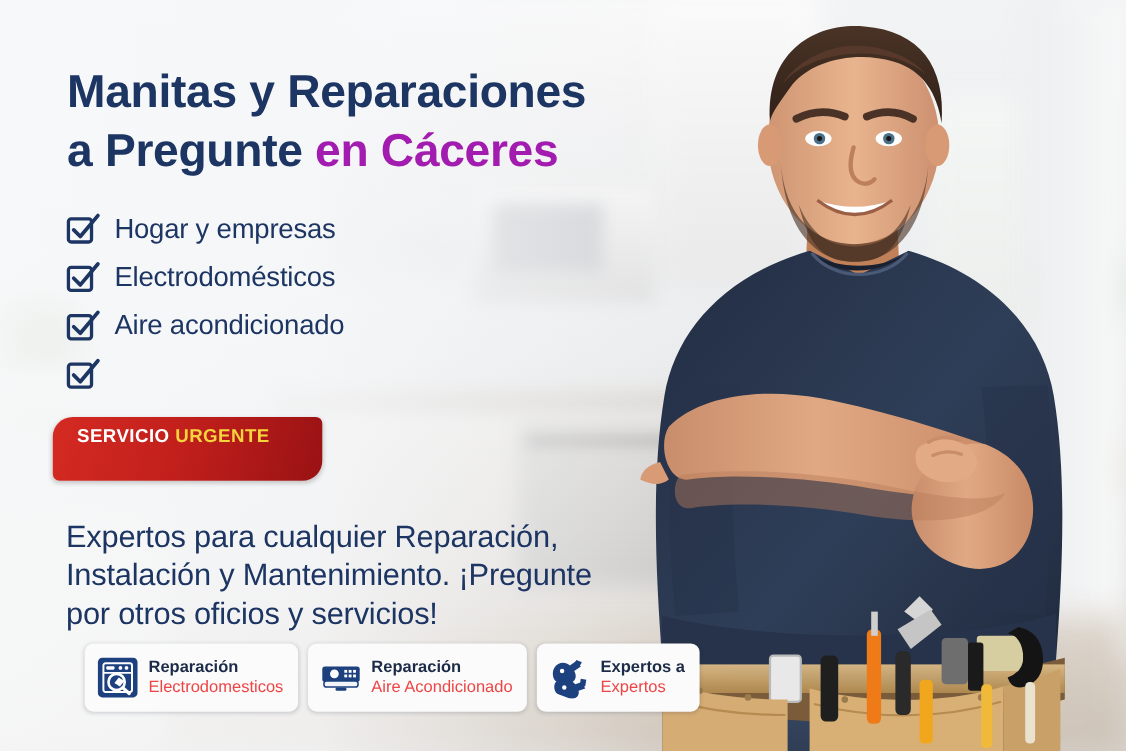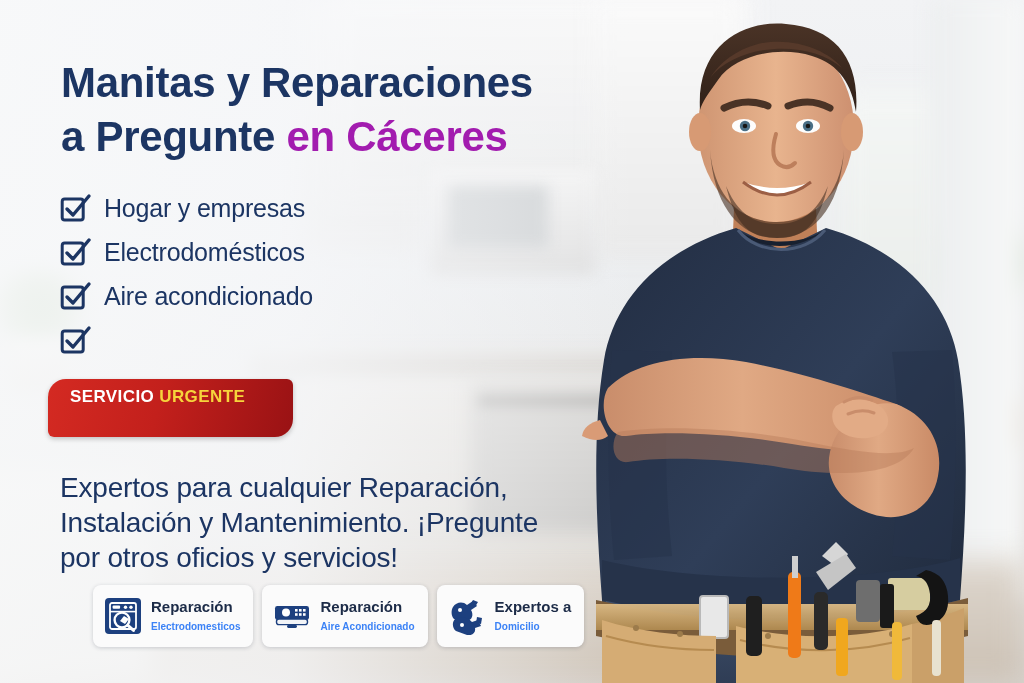--- a/index.html
+++ b/index.html
@@ -136,31 +136,31 @@
     font-size:16px; font-weight:600; color:#ffffff; letter-spacing:.1px;
     line-height:21px; margin-top:1px;
   }
 
   .paragraph {
     position:absolute; left:60px; top:470px; width:520px;
     font-size:28px; line-height:35px; color:#1c3563; font-weight:400;
     letter-spacing:-0.2px;
   }
 
-  .badges { position:absolute; left:93px; top:585px; display:flex; gap:9px; }
+  .badges { position:absolute; left:77px; top:585px; display:flex; gap:9px; }
   .badge {
     height:62px; background:#fbfbfb; border-radius:8px;
     box-shadow:0 1px 4px rgba(30,40,60,.20);
     display:flex; align-items:center; padding:0 13px 0 11px; gap:9px;
   }
   .badge-icon { width:38px; height:38px; flex:0 0 38px; }
   .badge-icon svg { display:block; }
   .badge-text { line-height:1.12; }
   .badge-t1 { font-size:15px; font-weight:700; color:#1c2b47; white-space:nowrap; }
-  .badge-t2 { font-size:10px; font-weight:700; color:#3b82f6; white-space:nowrap; }
+  .badge-t2 { font-size:15px; font-weight:400; color:#ef4444; white-space:nowrap; }
 </style>
 </head>
 <body>
 
 <div class="bg">
   <div class="bg-base"></div>
   <div class="bg-cab-l"></div>
   <div class="bg-cabinet-top"></div>
   <div class="bg-cab-r"></div>
   <div class="bg-micro"></div>
@@ -413,18 +413,18 @@
             <path d="M25 3 l5 2 l-3 5 l-5 -2 z"></path>
             <path d="M7 22 C12 19 20 20 24 25 l6 -2 l3 6 l-6 2 c1 5 -3 8 -8 7 L8 34 C4 31 4 25 7 22 Z"></path>
             <path d="M29 20 l5 1 l-1 6 l-5 -1 z"></path>
           </g>
           <circle cx="12" cy="13" r="2" fill="#ffffff"></circle>
           <circle cx="14" cy="28" r="2" fill="#ffffff"></circle>
         </svg>
       </span>
       <span class="badge-text">
         <span class="badge-t1">Expertos a</span><br>
-        <span class="badge-t2">Domicilio</span>
+        <span class="badge-t2">Expertos</span>
       </span>
     </div>
 
   </div>
 </div>
 
 </body></html>

